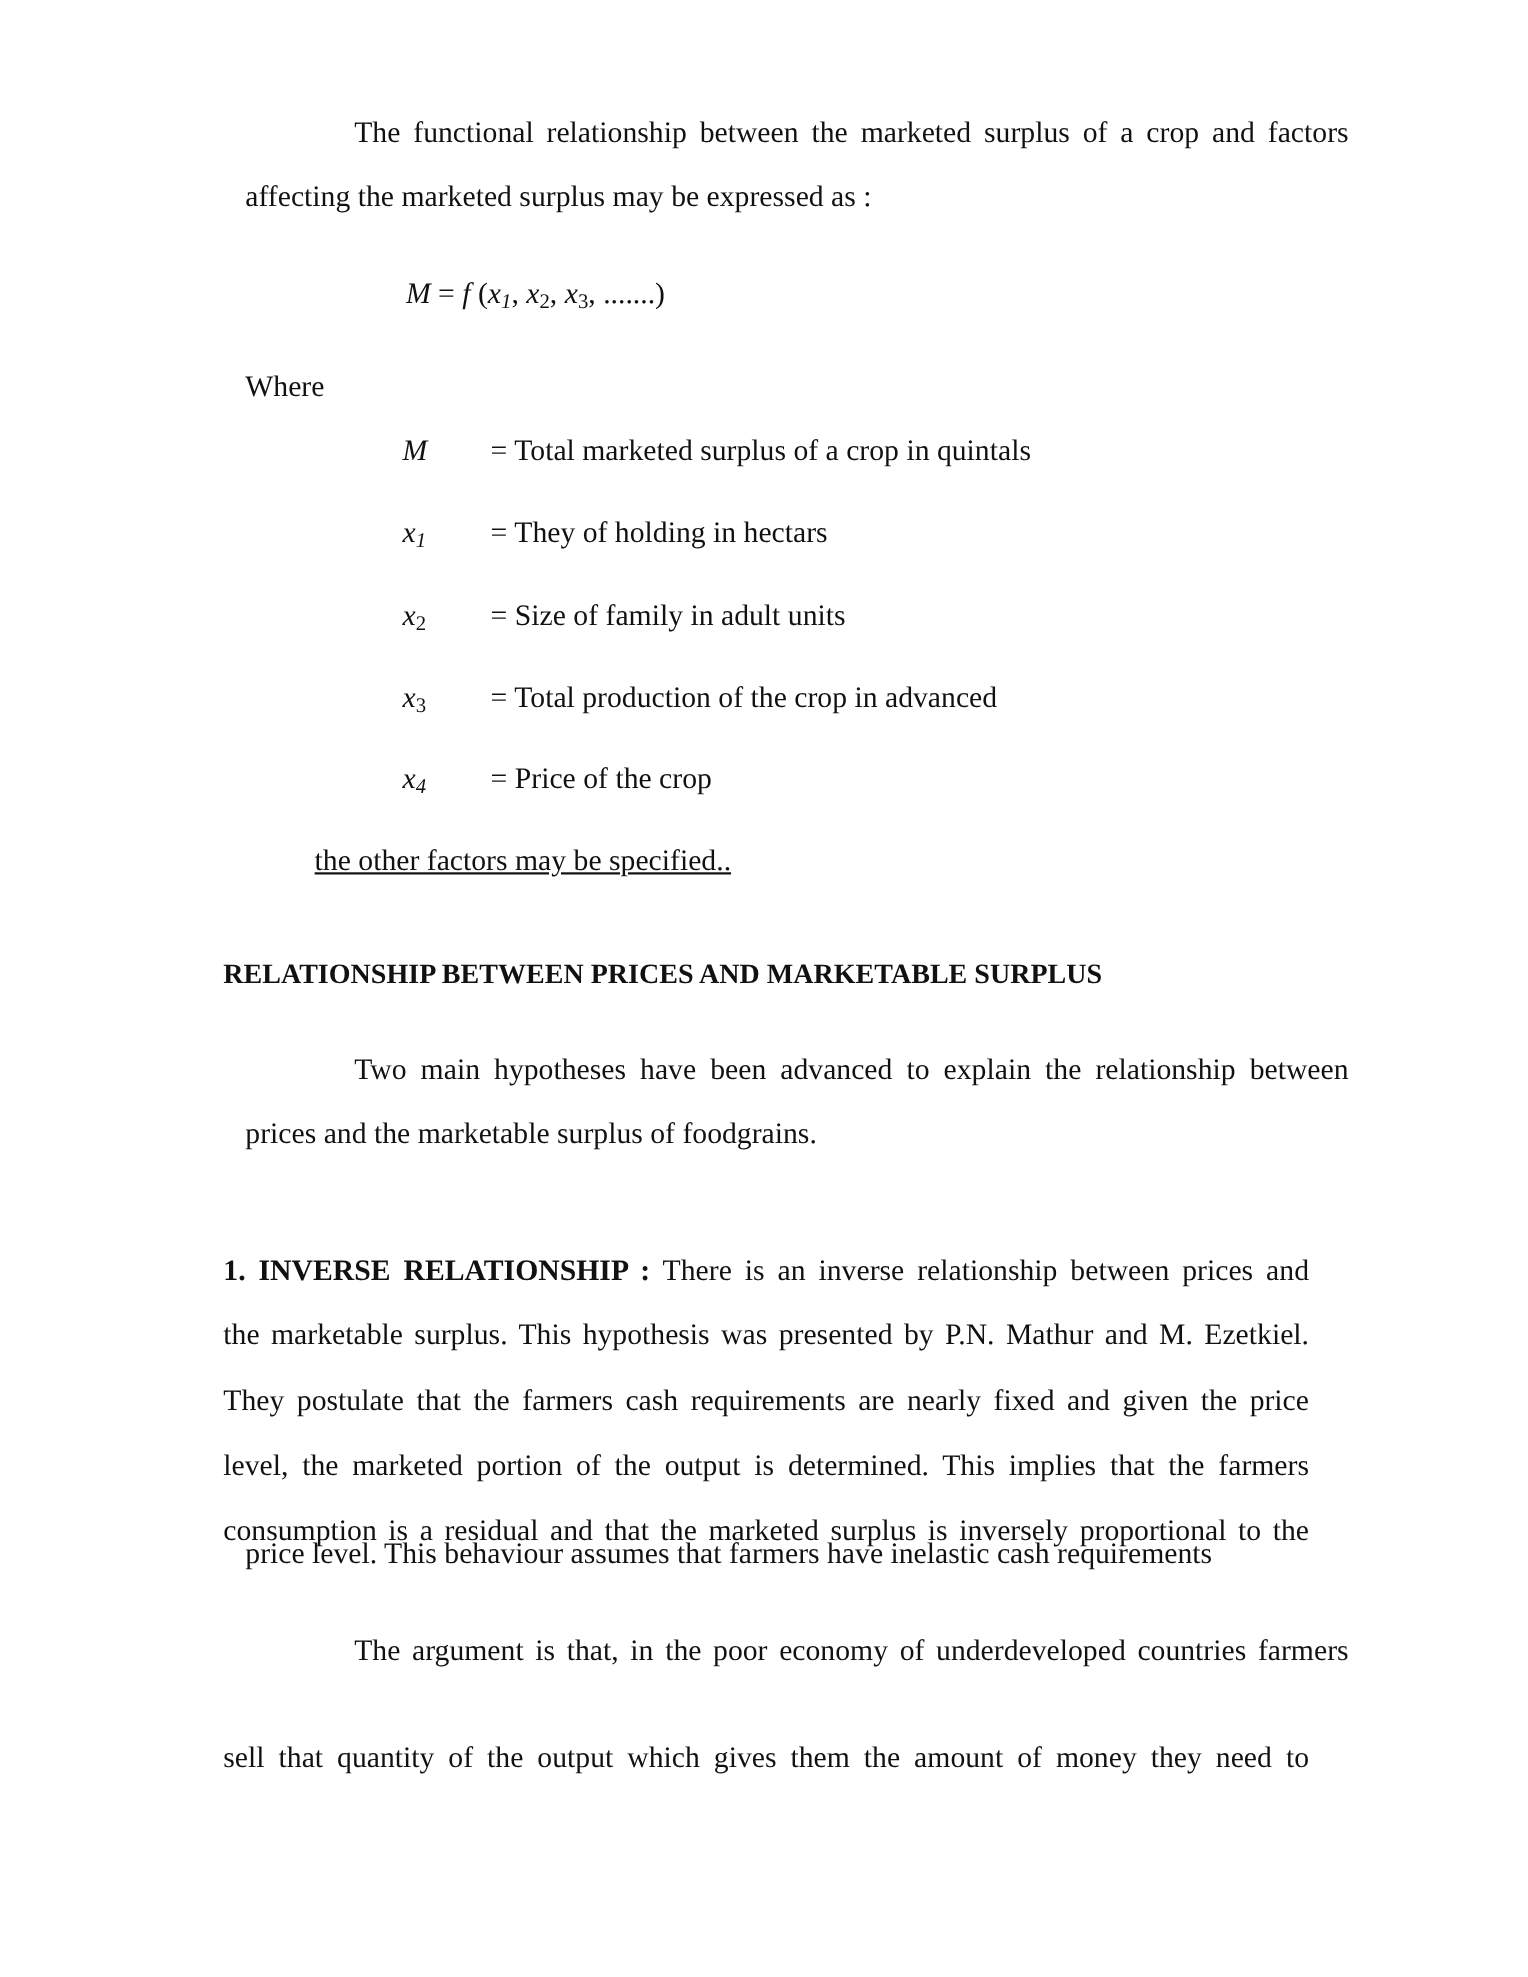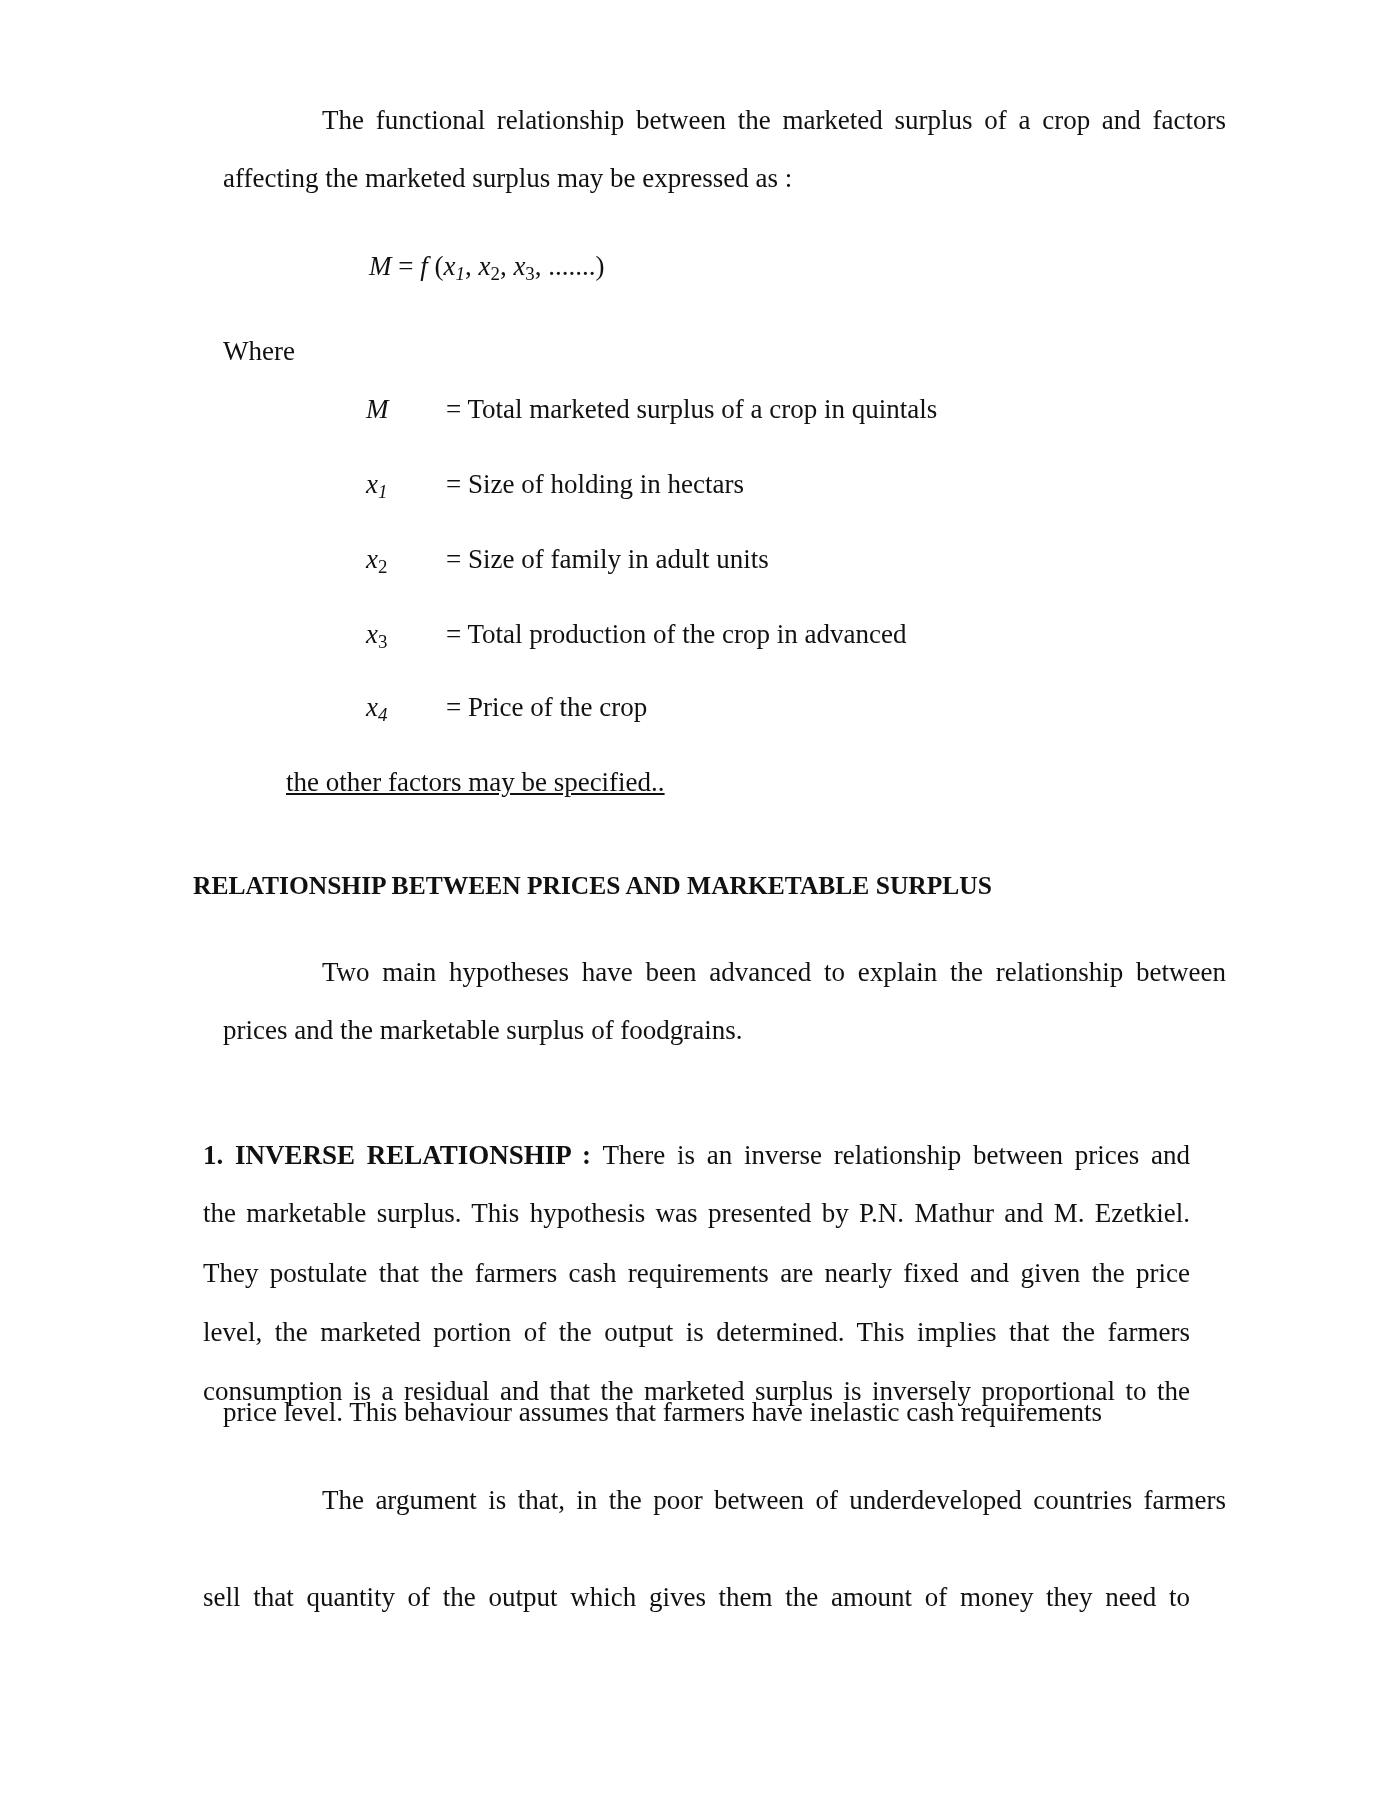--- a/index.html
+++ b/index.html
@@ -8,42 +8,42 @@
   .ln { position: absolute; font-size: 27px; line-height: 32px; white-space: nowrap; }
   .just { left: 203px; width: 987px; text-align: justify; text-align-last: justify; margin-top: 38px; }
   .just-ind { left: 286px; width: 904px; text-align: justify; text-align-last: justify; margin-left: 36px; }
   .left { left: 203px; margin-left: 20px; }
   .ind { left: 286px; text-decoration: underline; }
   .b { font-weight: bold; }
   .eq { left: 369px; font-style: italic; }
   .sym { left: 366px; font-style: italic; }
   .def { left: 446px; }
   sub { font-size: 0.7em; vertical-align: -0.25em; }
-  .heading { left: 193px; font-weight: bold; font-size: 25.5px; }
+  .heading { left: 203px; font-weight: bold; font-size: 25.5px; }
 </style>
 </head>
 <body>
 
 <div>
 
   <div class="ln just-ind" style="top:104px">The functional relationship between the marketed surplus of a crop and factors</div>
   <div class="ln left" style="top:162px">affecting the marketed surplus may be expressed as :</div>
 
   <div class="ln eq" style="top:250px">
     <span>M</span><span style="font-style:normal"> = </span><span>f</span><span style="font-style:normal"> (</span><span>x</span><sub>1</sub><span style="font-style:normal">, </span><span>x</span><sub style="font-style:normal">2</sub><span style="font-style:normal">, </span><span>x</span><sub style="font-style:normal">3</sub><span style="font-style:normal">, .......)</span>
   </div>
 
   <div class="ln left" style="top:335px">Where</div>
 
   <div>
     <div class="ln sym" style="top:393px"><span>M</span></div>
     <div class="ln def" style="top:393px">= Total marketed surplus of a crop in quintals</div>
 
     <div class="ln sym" style="top:468px"><span>x</span><sub>1</sub></div>
-    <div class="ln def" style="top:468px">= Size of holding in hectars</div>
+    <div class="ln def" style="top:468px">= They of holding in hectars</div>
 
     <div class="ln sym" style="top:543px"><span>x</span><sub style="font-style:normal">2</sub></div>
     <div class="ln def" style="top:543px">= Size of family in adult units</div>
 
     <div class="ln sym" style="top:618px"><span>x</span><sub style="font-style:normal">3</sub></div>
     <div class="ln def" style="top:618px">= Total production of the crop in advanced</div>
 
     <div class="ln sym" style="top:691px"><span>x</span><sub>4</sub></div>
     <div class="ln def" style="top:691px">= Price of the crop</div>
   </div>
@@ -55,16 +55,16 @@
   <div class="ln just-ind" style="top:956px">Two main hypotheses have been advanced to explain the relationship between</div>
   <div class="ln left" style="top:1014px">prices and the marketable surplus of foodgrains.</div>
 
   <div class="ln just" style="top:1101px"><span class="b">1. INVERSE RELATIONSHIP :</span><span> There is an inverse relationship between prices and</span></div>
   <div class="ln just" style="top:1159px">the marketable surplus. This hypothesis was presented by P.N. Mathur and M. Ezetkiel.</div>
   <div class="ln just" style="top:1219px">They postulate that the farmers cash requirements are nearly fixed and given the price</div>
   <div class="ln just" style="top:1278px">level, the marketed portion of the output is determined. This implies that the farmers</div>
   <div class="ln just" style="top:1337px">consumption is a residual and that the marketed surplus is inversely proportional to the</div>
   <div class="ln left" style="top:1396px">price level. This behaviour assumes that farmers have inelastic cash requirements</div>
 
-  <div class="ln just-ind" style="top:1484px">The argument is that, in the poor between of underdeveloped countries farmers</div>
+  <div class="ln just-ind" style="top:1484px">The argument is that, in the poor economy of underdeveloped countries farmers</div>
   <div class="ln just" style="top:1543px">sell that quantity of the output which gives them the amount of money they need to</div>
 
 </div>
 
 </body></html>

